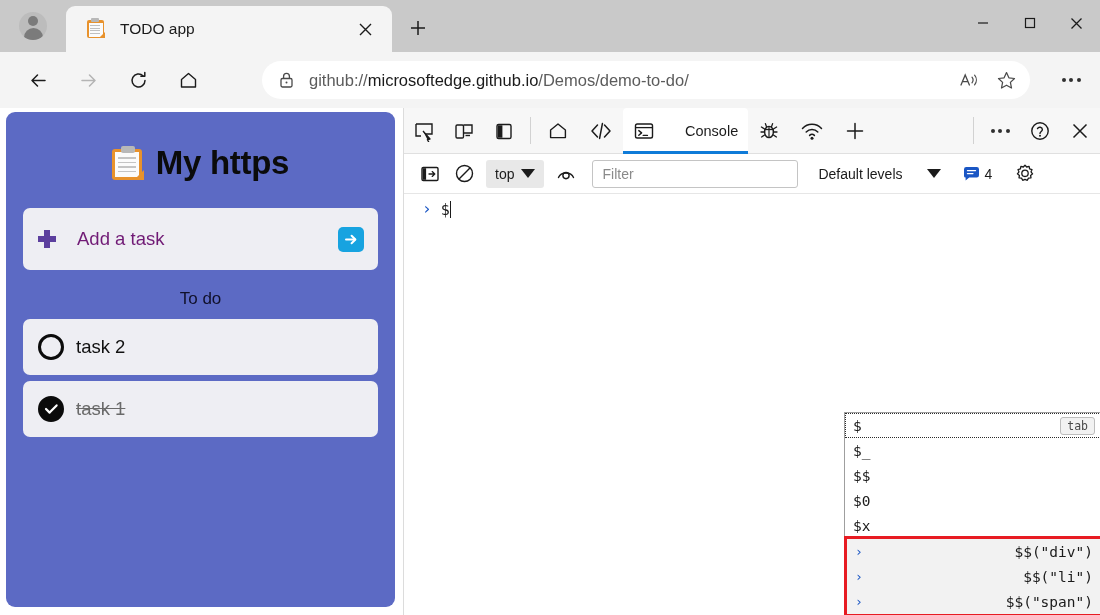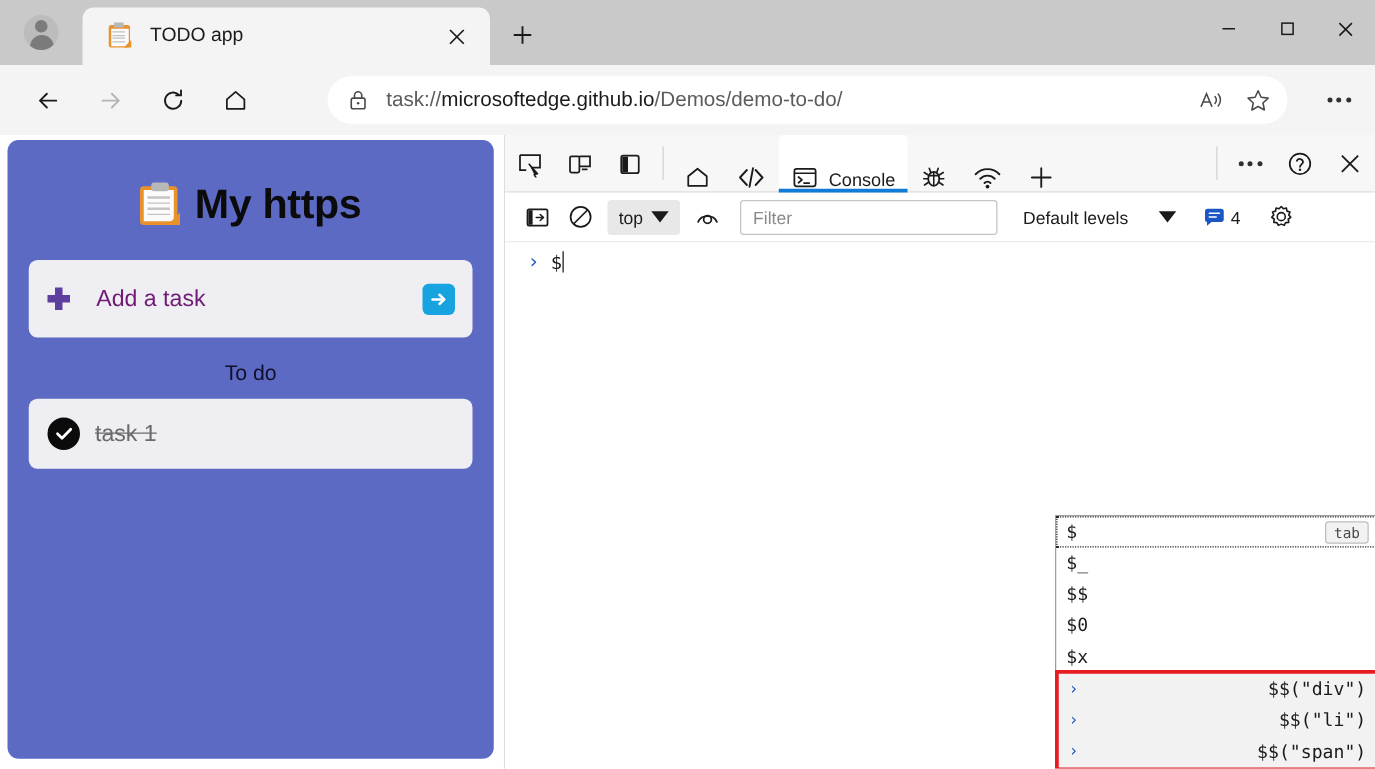--- a/index.html
+++ b/index.html
@@ -267,24 +267,24 @@
   }
   .dt-icon-btn {
     width: 40px; display: flex; align-items: center; justify-content: center;
     flex: none;
   }
   .dt-sep {
     width: 1px; margin: 9px 6px;
     background: #d2d2d2; flex: none;
   }
   .dt-tab {
-    display: flex; align-items: flex-end; justify-content: center;
+    display: flex; align-items: center; justify-content: center;
     padding: 0 10px; flex: none;
     position: relative;
-    font-size: 14.5px; color: #1b1b1b;
+    font-size: 14.5px; color: #1b1b1b; gap: 22px;
   }
   .dt-tab.active {
     background: #ffffff;
     border-top-left-radius: 4px; border-top-right-radius: 4px;
   }
   .dt-tab.active::after {
     content: ""; position: absolute;
     left: 0; right: 0; bottom: -1px; height: 3px;
     background: #0f7bd8;
   }
@@ -486,21 +486,21 @@
     </div>
 
     <div class="urlbox">
       <span class="lock-icon">
         <svg width="17" height="18" viewBox="0 0 17 18">
           <rect x="3" y="7.5" width="11" height="8.5" rx="1.4" stroke="#4a4a4a" stroke-width="1.3" fill="none"></rect>
           <path d="M5.6 7.5 V5.3 A2.9 2.9 0 0 1 11.4 5.3 V7.5" stroke="#4a4a4a" stroke-width="1.3" fill="none"></path>
           <circle cx="8.5" cy="11.6" r="1" fill="#4a4a4a"></circle>
         </svg>
       </span>
-      <span class="url-text"><span>task://</span><b>microsoftedge.github.io</b><span>/Demos/demo-to-do/</span></span>
+      <span class="url-text"><span>github://</span><b>microsoftedge.github.io</b><span>/Demos/demo-to-do/</span></span>
       <div class="url-btn">
         <svg width="22" height="20" viewBox="0 0 22 20">
           <path d="M2 15 L6.2 5 L10.4 15 M3.6 11.6 H8.8" stroke="#4a4a4a" stroke-width="1.3" fill="none" stroke-linecap="round"></path>
           <path d="M13 7.2 A4.5 4.5 0 0 1 13 12.8" stroke="#4a4a4a" stroke-width="1.2" fill="none" stroke-linecap="round"></path>
           <path d="M15.6 5.2 A7.5 7.5 0 0 1 15.6 14.8" stroke="#4a4a4a" stroke-width="1.2" fill="none" stroke-linecap="round"></path>
         </svg>
       </div>
       <div class="url-btn last">
         <svg width="21" height="21" viewBox="0 0 21 21">
           <path d="M10.5 2.6 L12.9 7.8 L18.5 8.5 L14.4 12.4 L15.5 18 L10.5 15.2 L5.5 18 L6.6 12.4 L2.5 8.5 L8.1 7.8 Z" stroke="#4a4a4a" stroke-width="1.25" fill="none" stroke-linejoin="round"></path>
@@ -544,20 +544,24 @@
           <span class="submit-btn">
             <svg width="15" height="13" viewBox="0 0 15 13">
               <path d="M2 6.5 H11" stroke="#ffffff" stroke-width="2" stroke-linecap="round"></path>
               <path d="M7.6 2.8 L11.4 6.5 L7.6 10.2" stroke="#ffffff" stroke-width="2" fill="none" stroke-linecap="round" stroke-linejoin="round"></path>
             </svg>
           </span>
         </div>
 
         <div class="section-label">To do</div>
 
+        <div class="task-row">
+          <span class="task-circle"></span>
+          <span class="task-text">task 2</span>
+        </div>
 
 
 
         <div class="task-row">
           <span class="task-circle done">
             <svg width="15" height="12" viewBox="0 0 15 12">
               <path d="M2 6 L5.6 9.6 L12.6 2.4" stroke="#ffffff" stroke-width="2.2" fill="none" stroke-linecap="round" stroke-linejoin="round"></path>
             </svg>
           </span>
           <span class="task-text done">task 1</span>

